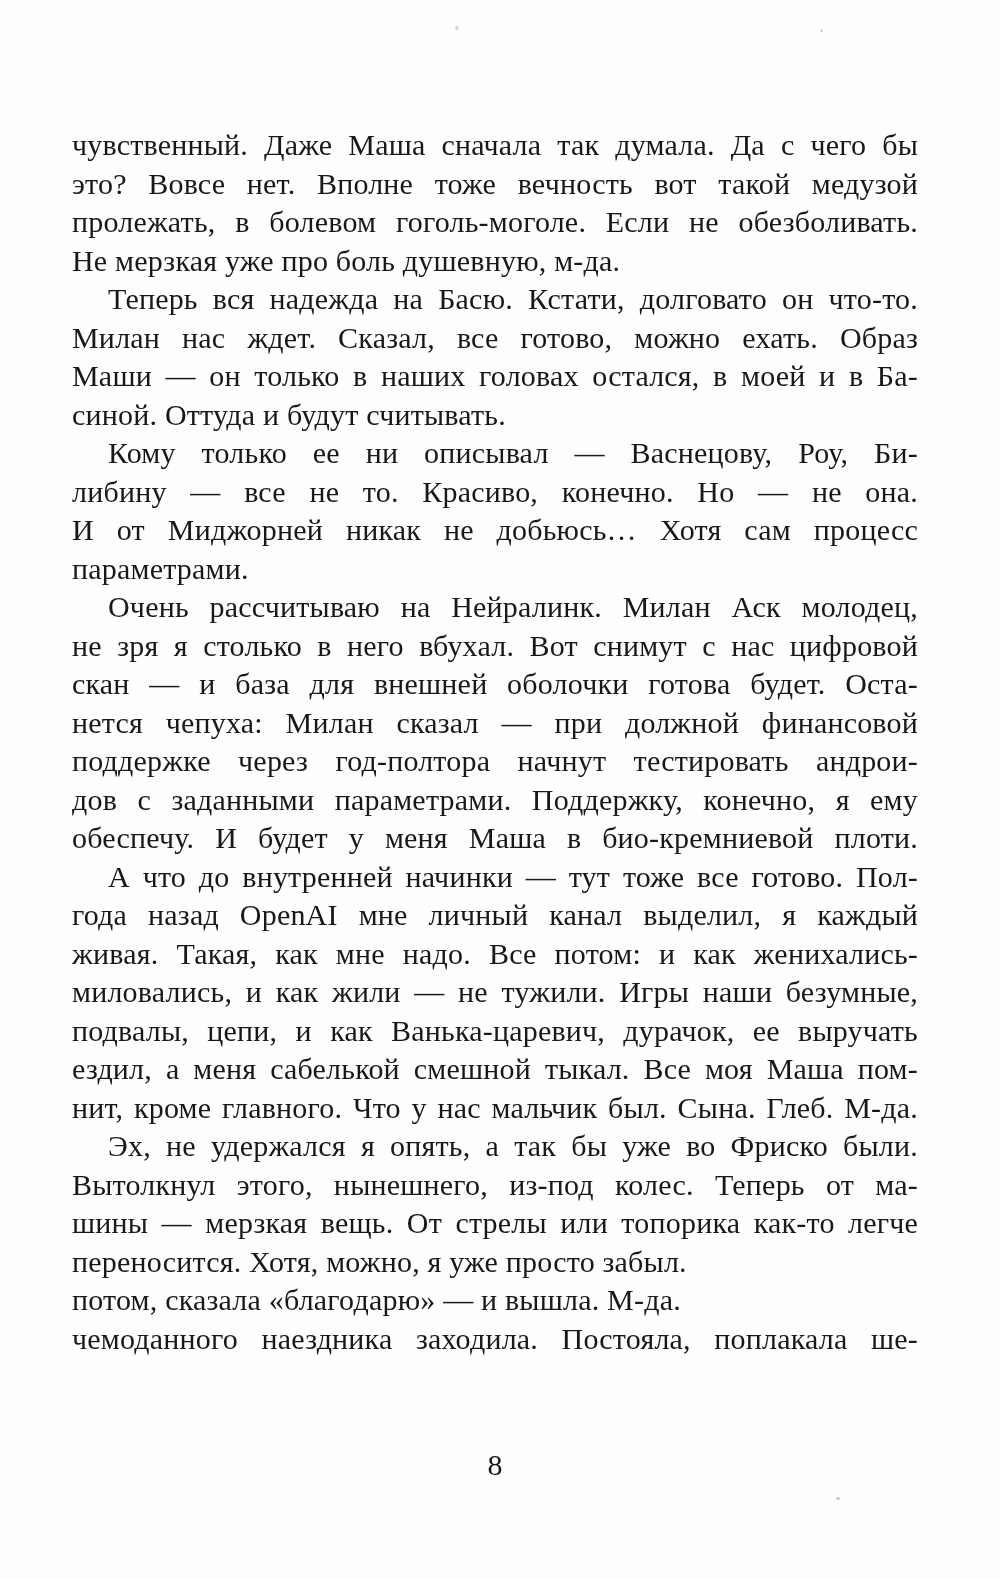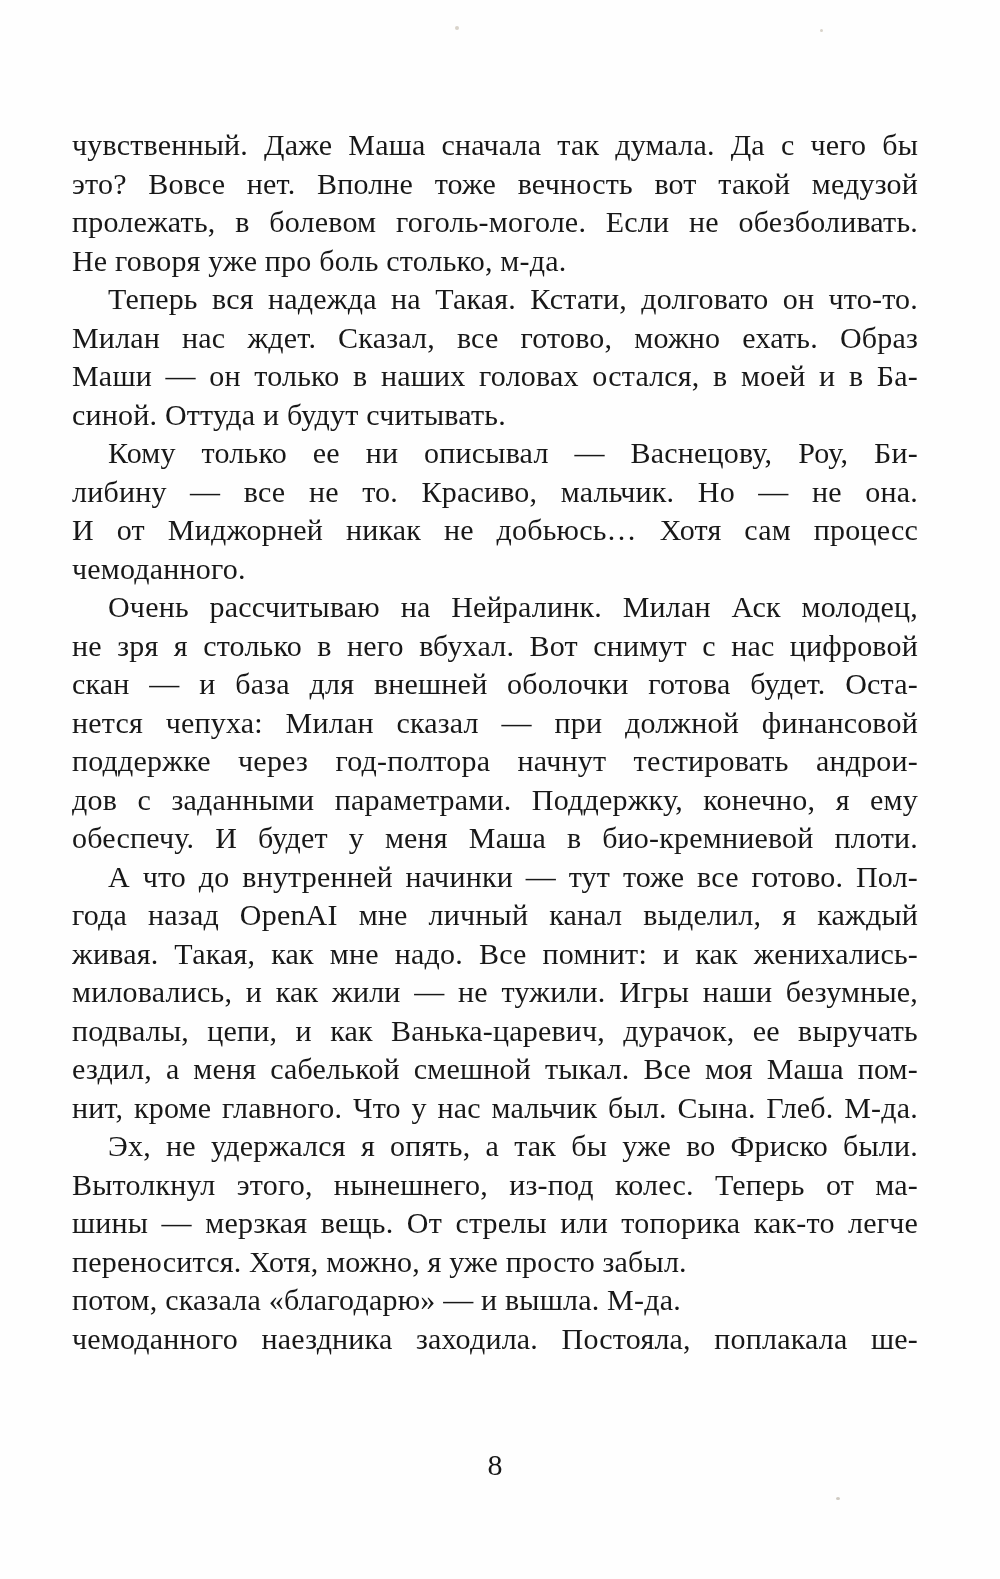--- a/index.html
+++ b/index.html
@@ -62,39 +62,39 @@
 
 <div class="page">
   <span class="speck s1"></span>
   <span class="speck s2"></span>
   <span class="speck s3"></span>
 
   <div class="text-block">
       <div class="line">чувственный. Даже Маша сначала так думала. Да с чего бы</div>
       <div class="line">это? Вовсе нет. Вполне тоже вечность вот такой медузой</div>
       <div class="line">пролежать, в болевом гоголь-моголе. Если не обезболивать.</div>
-      <div class="line para-end">Не говоря уже про боль столько, м-да.</div>
-      <div class="line indent">Теперь вся надежда на Такая. Кстати, долговато он что-то.</div>
+      <div class="line para-end">Не мерзкая уже про боль душевную, м-да.</div>
+      <div class="line indent">Теперь вся надежда на Басю. Кстати, долговато он что-то.</div>
       <div class="line">Милан нас ждет. Сказал, все готово, можно ехать. Образ</div>
       <div class="line">Маши — он только в наших головах остался, в моей и в Ба-</div>
       <div class="line para-end">синой. Оттуда и будут считывать.</div>
       <div class="line indent">Кому только ее ни описывал — Васнецову, Роу, Би-</div>
-      <div class="line">либину — все не то. Красиво, мальчик. Но — не она.</div>
+      <div class="line">либину — все не то. Красиво, конечно. Но — не она.</div>
       <div class="line">И от Миджорней никак не добьюсь… Хотя сам процесс</div>
-      <div class="line para-end">чемоданного.</div>
+      <div class="line para-end">параметрами.</div>
       <div class="line indent">Очень рассчитываю на Нейралинк. Милан Аск молодец,</div>
       <div class="line">не зря я столько в него вбухал. Вот снимут с нас цифровой</div>
       <div class="line">скан — и база для внешней оболочки готова будет. Оста-</div>
       <div class="line">нется чепуха: Милан сказал — при должной финансовой</div>
       <div class="line">поддержке через год-полтора начнут тестировать андрои-</div>
       <div class="line">дов с заданными параметрами. Поддержку, конечно, я ему</div>
       <div class="line">обеспечу. И будет у меня Маша в био-кремниевой плоти.</div>
       <div class="line indent">А что до внутренней начинки — тут тоже все готово. Пол-</div>
       <div class="line">года назад OpenAI мне личный канал выделил, я каждый</div>
-      <div class="line">живая. Такая, как мне надо. Все помнит: и как женихались-</div>
+      <div class="line">живая. Такая, как мне надо. Все потом: и как женихались-</div>
       <div class="line">миловались, и как жили — не тужили. Игры наши безумные,</div>
       <div class="line">подвалы, цепи, и как Ванька-царевич, дурачок, ее выручать</div>
       <div class="line">ездил, а меня сабелькой смешной тыкал. Все моя Маша пом-</div>
       <div class="line">нит, кроме главного. Что у нас мальчик был. Сына. Глеб. М-да.</div>
       <div class="line indent">Эх, не удержался я опять, а так бы уже во Фриско были.</div>
       <div class="line">Вытолкнул этого, нынешнего, из-под колес. Теперь от ма-</div>
       <div class="line">шины — мерзкая вещь. От стрелы или топорика как-то легче</div>
       <div class="line para-end">переносится. Хотя, можно, я уже просто забыл.</div>
       <div class="line para-end">потом, сказала «благодарю» — и вышла. М-да.</div>
       <div class="line">чемоданного наездника заходила. Постояла, поплакала ше-</div>

